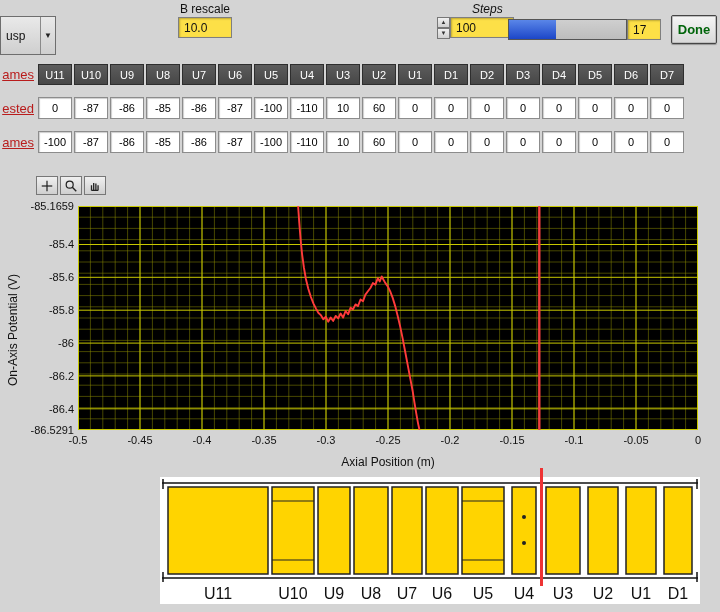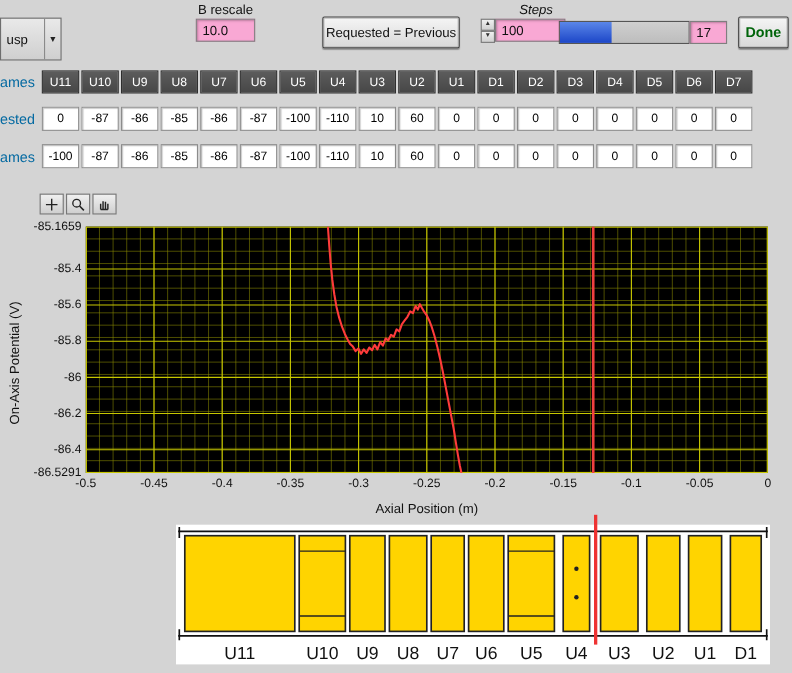--- a/index.html
+++ b/index.html
@@ -3,31 +3,31 @@
 <meta charset="utf-8">
 <style>
   *{margin:0;padding:0;box-sizing:border-box;}
   html,body{width:720px;height:612px;}
   body{background:#d4d4d4;font-family:"Liberation Sans",sans-serif;position:relative;overflow:hidden;color:#111;}
   .abs{position:absolute;}
   .btn{background:linear-gradient(#f5f5f5,#d8d8d8);border:1px solid #6e6e6e;border-radius:2px;
        display:flex;align-items:center;justify-content:center;font-size:12px;color:#111;
        box-shadow:inset 0 1px 0 #ffffff, 0 1px 1px rgba(0,0,0,.25);cursor:pointer;font-family:"Liberation Sans",sans-serif;}
   .btn.big{border:1px solid #444;box-shadow:inset 0 0 0 1px #bdbdbd, 0 1px 1px rgba(0,0,0,.3);}
-  .inputbox{background:#f9a8d4;border:1px solid #7f7f7f;box-shadow:inset 1px 1px 2px rgba(0,0,0,.25);
+  .inputbox{background:#fde047;border:1px solid #7f7f7f;box-shadow:inset 1px 1px 2px rgba(0,0,0,.25);
             font-size:12px;display:flex;align-items:center;padding-left:5px;}
   .smalllabel{font-size:12px;color:#111;}
   .dropdown{background:linear-gradient(#e9e9e9,#cfcfcf);border:1px solid #6e6e6e;display:flex;align-items:center;
             justify-content:space-between;font-size:12px;padding-left:5px;}
   .dd-arrow{width:15px;height:100%;display:flex;align-items:center;justify-content:center;border-left:1px solid #8a8a8a;font-size:8px;color:#222;}
   .spinner{display:flex;flex-direction:column;width:13px;}
   .spinner div{flex:1;background:linear-gradient(#f0f0f0,#d0d0d0);border:1px solid #777;font-size:6px;line-height:9px;text-align:center;color:#333;cursor:pointer;}
   .progress{border:1px solid #555;background:linear-gradient(#cfcfcf,#bdbdbd);overflow:hidden;}
   .progress .fill{height:100%;background:linear-gradient(#5a86e8,#1c46c8);}
-  .rowlabel{font-size:13px;width:34px;color:#0369a1;}
+  .rowlabel{font-size:13px;width:34px;text-align:right;color:#b91c1c;text-decoration:underline;}
   .cellrow{display:flex;}
   .name-cell{width:34px;height:21px;margin-right:2px;background:linear-gradient(#5c5c5c,#474747);color:#fff;
              border:1px solid #2e2e2e;font-size:11px;display:flex;align-items:center;justify-content:center;}
   .val-cell{width:34px;height:22px;margin-right:2px;background:#fff;color:#000;border:1px solid #8c8c8c;
             box-shadow:inset 1px 1px 1px rgba(0,0,0,.2);font-size:11px;display:flex;align-items:center;justify-content:center;}
   .palette{display:flex;gap:2px;}
   .toolbtn{width:22px;height:19px;background:linear-gradient(#f0f0f0,#cfcfcf);border:1px solid #777;
            display:flex;align-items:center;justify-content:center;cursor:pointer;}
   .legend{display:flex;align-items:center;gap:8px;font-size:12px;}
   .legend .icon{width:30px;height:15px;border:1px solid #555;display:block;}
@@ -47,21 +47,20 @@
 
   <div class="abs dropdown" style="left:0;top:16px;width:56px;height:39px;">
     <span>usp</span>
     <span class="dd-arrow">▼</span>
   </div>
 
 
   <div class="abs smalllabel" style="left:180px;top:2px;">B rescale</div>
   <div class="abs inputbox" style="left:178px;top:17px;width:54px;height:21px;">10.0</div>
 
-  <button class="abs btn big" style="left:293px;top:15px;width:125px;height:29px;">Requested = Previous</button>
 
   <div class="abs smalllabel" style="left:472px;top:2px;font-style:italic;">Steps</div>
   <div class="abs spinner" style="left:437px;top:17px;height:21px;">
     <div>▲</div>
     <div>▼</div>
   </div>
   <div class="abs inputbox" style="left:450px;top:17px;width:64px;height:21px;">100</div>
 
   <div class="abs progress" style="left:508px;top:19px;width:119px;height:21px;">
     <div class="fill" style="width: 40%;"></div>

